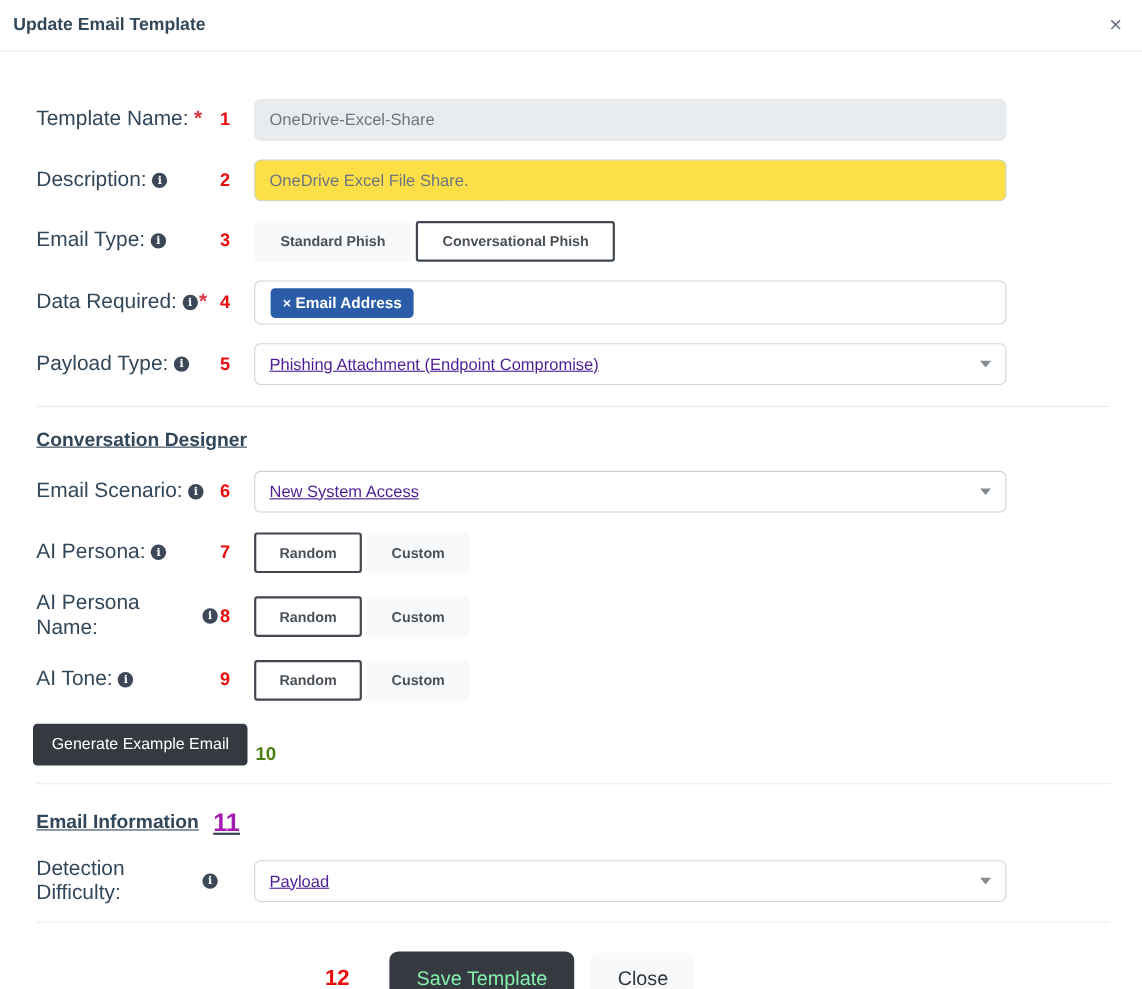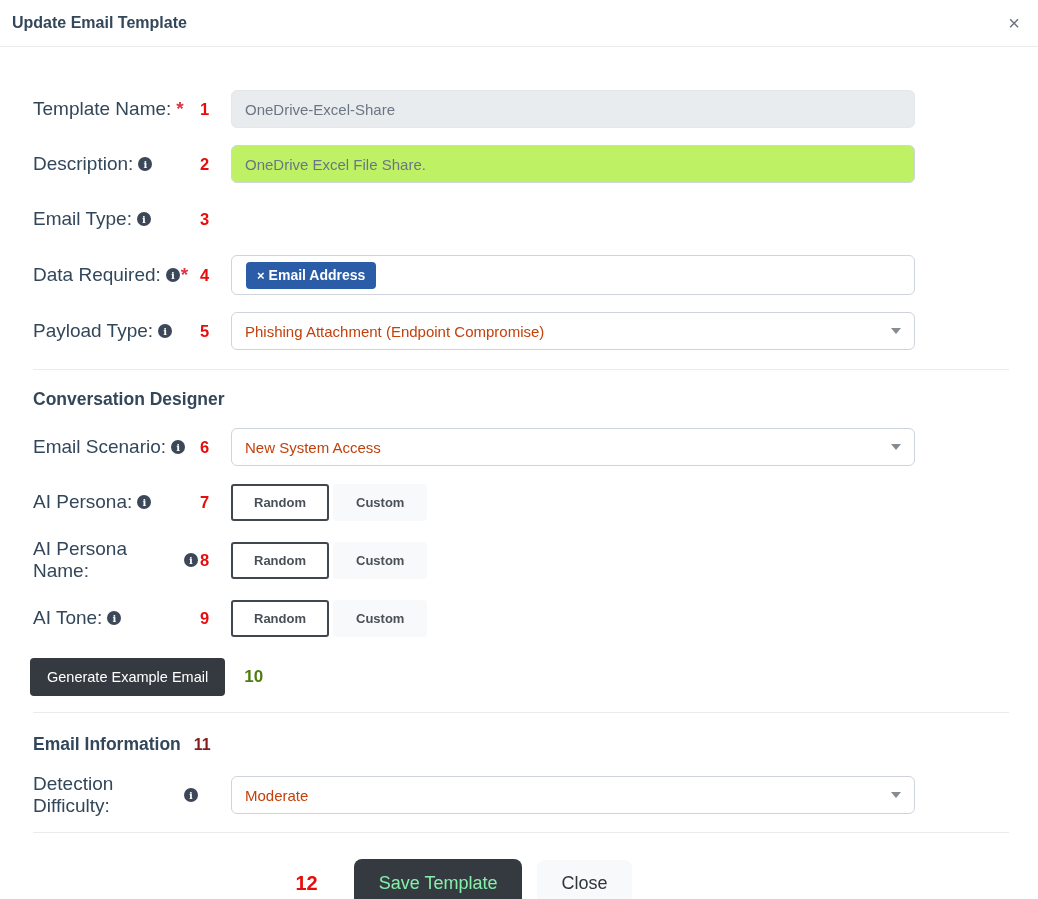--- a/index.html
+++ b/index.html
@@ -45,29 +45,29 @@
   .row-num {
     flex: 0 0 33px; padding-left: 2px;
     color: #e80c0c; font-weight: bold; font-size: 16.5px;
   }
   .control { width: 684px; position: relative; }
 
   .text-input {
     width: 100%; height: 38px;
     border: 1px solid #ced4da; border-radius: 6px;
     padding: 0 13px; font-size: 15px; color: #6c7583;
-    background: #bef264; font-family: inherit;
+    background: #fde047; font-family: inherit;
   }
   .text-input.disabled { background: #e9ecef; border-color: #e4e8eb; }
 
   .select {
     width: 100%; height: 38px;
     border: 1px solid #ced4da; border-radius: 6px;
-    padding: 0 32px 0 13px; font-size: 15px; color: #c2410c;
-    background: #fff; display: flex; align-items: center; cursor: pointer;
+    padding: 0 32px 0 13px; font-size: 15px; color: #4c1d95;
+    background: #fff; display: flex; align-items: center; cursor: pointer; text-decoration: underline;
   }
   .caret {
     position: absolute; right: 14px; top: 50%; transform: translateY(-50%);
     width: 0; height: 0;
     border-left: 5px solid transparent; border-right: 5px solid transparent;
     border-top: 6px solid #848b93;
   }
 
   .tags-field {
     width: 100%; height: 40px;
@@ -91,25 +91,25 @@
   .toggle-btn.selected {
     background: #fff; border: 2px solid #40474e; border-radius: 3px; padding: 15px 21px;
   }
   .toggle-btn.wide { padding: 0 24px; }
   .toggle-btn.wide.selected { padding: 0 22px; }
 
   .divider { border: none; border-top: 1px solid #e9ecef; margin: 19px 0; }
 
   .section-title {
     font-size: 17.5px; font-weight: bold; color: #33475b;
-    margin: 0 0 18px 0; display: flex; align-items: center; gap: 13px;
-  }
-  .section-num { color: #7f1d1d; font-weight: bold; font-size: 16px; }
-
-  .generate-row { display: flex; align-items: center; gap: 19px; margin: 21px 0 0 -3px; }
+    margin: 0 0 18px 0; display: flex; align-items: center; gap: 13px; text-decoration: underline;
+  }
+  .section-num { color: #a21caf; font-weight: bold; font-size: 23px; }
+
+  .generate-row { display: flex; align-items: flex-end; gap: 7px; margin: 21px 0 0 -3px; }
   .generate-btn {
     background: #343a40; color: #fff; border: none; border-radius: 4px;
     height: 38px; padding: 0 17px; font-size: 14.5px; font-family: inherit; cursor: pointer;
   }
   .generate-num { color: #4d7c0f; font-weight: bold; font-size: 17px; }
 
   .modal-footer {
     display: flex; align-items: center; justify-content: center;
     margin-top: 26px; padding-right: 115px;
   }
@@ -157,20 +157,24 @@
         <input class="text-input" value="OneDrive Excel File Share." style="">
       </div>
     </div>
 
     <div class="form-row">
       <div class="label-cell">
         <span>Email Type:</span>
         <span class="info-icon"></span>
       </div>
       <span class="row-num">3</span>
+      <div class="control toggle-group">
+        <button class="toggle-btn wide">Standard Phish</button>
+        <button class="toggle-btn wide selected">Conversational Phish</button>
+      </div>
     </div>
 
     <div class="form-row">
       <div class="label-cell">
         <span>Data Required:</span>
         <span class="info-icon"></span>
         <span class="req" style="margin-left:-4px">*</span>
       </div>
       <span class="row-num">4</span>
       <div class="control">
@@ -266,21 +270,21 @@
     </div>
 
     <div class="form-row" style="margin-bottom:0;">
       <div class="label-cell">
         <span>Detection Difficulty:</span>
         <span class="info-icon"></span>
       </div>
       <span class="row-num"></span>
       <div class="control">
         <div class="select">
-          <span>Moderate</span>
+          <span>Payload</span>
         </div>
         <span class="caret"></span>
       </div>
     </div>
 
     <hr class="divider" style="margin-top:15px; margin-bottom:0;">
 
     <div class="modal-footer">
       <span class="footer-num">12</span>
       <button class="save-btn">Save Template</button>

